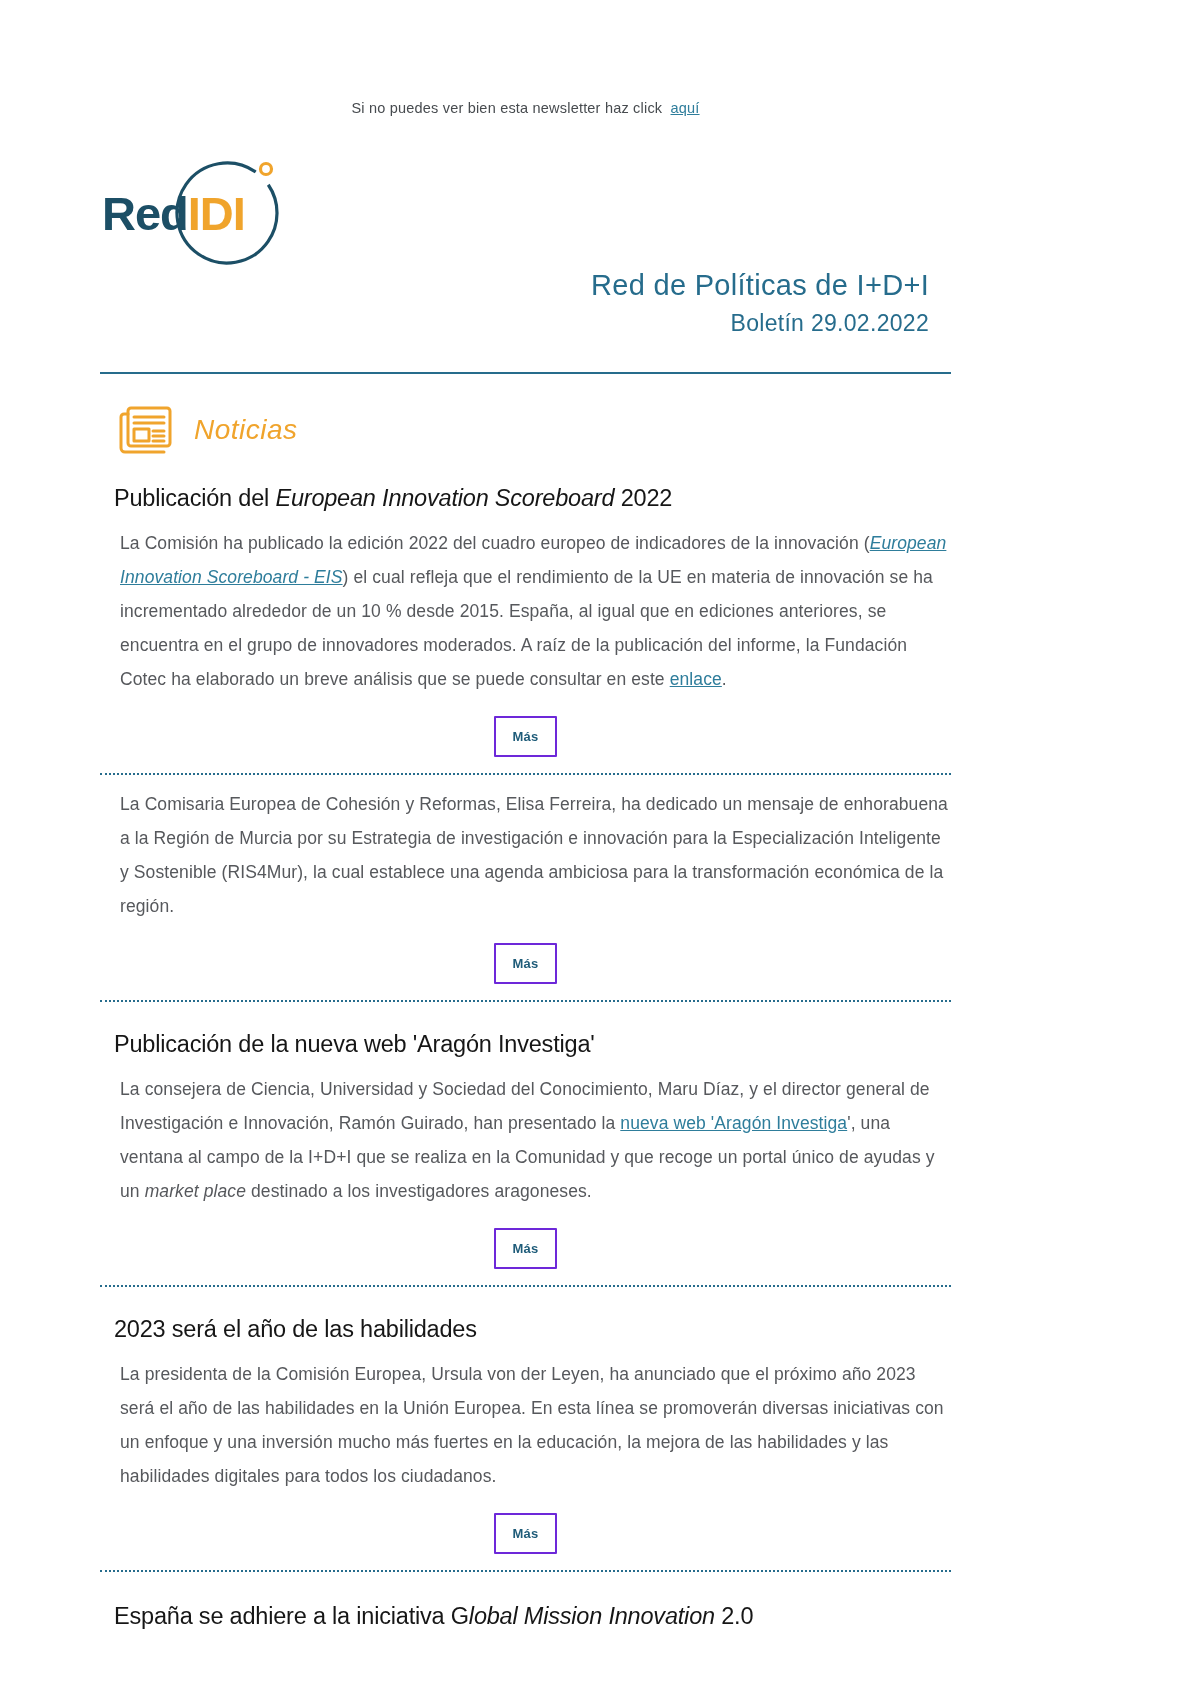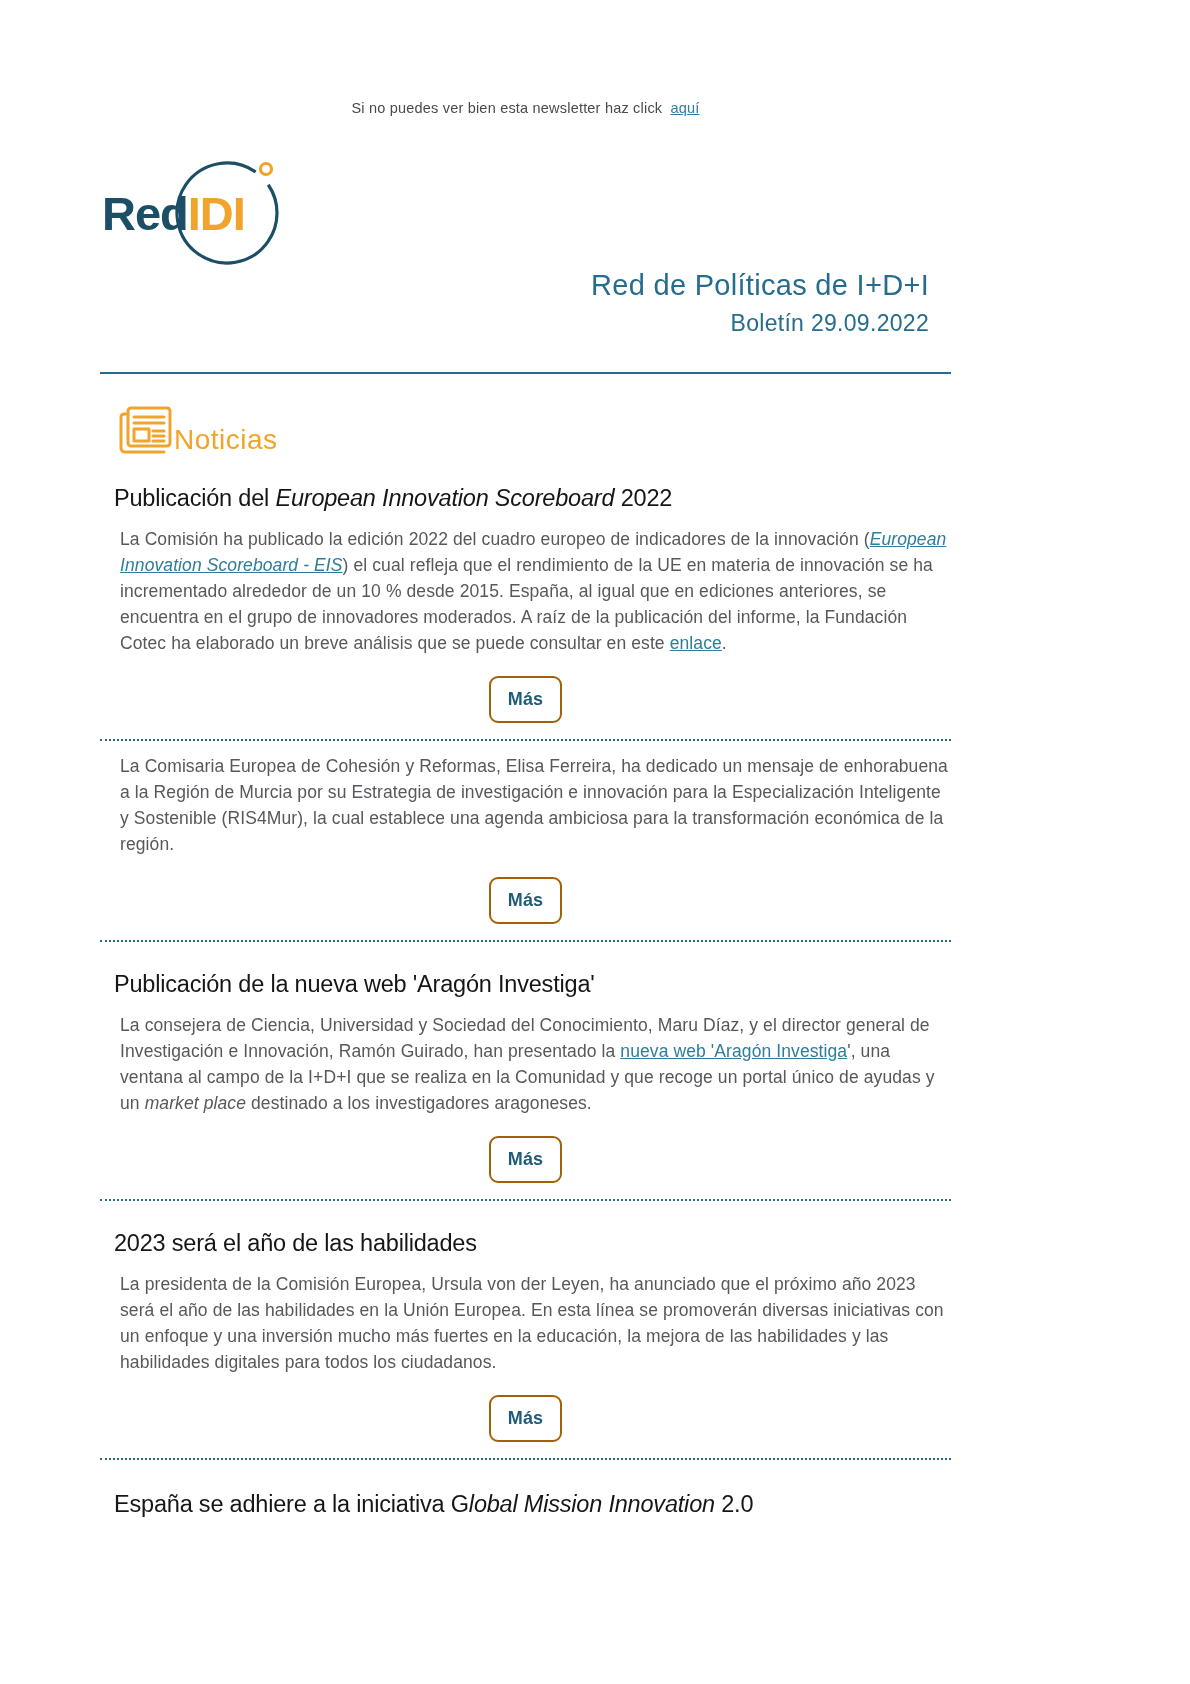--- a/index.html
+++ b/index.html
@@ -36,52 +36,52 @@
   .m-title{font-size:29px;color:var(--teal);letter-spacing:.3px;line-height:38px;}
   .m-sub{font-size:23px;color:var(--teal);letter-spacing:.3px;line-height:34px;margin-top:2px;}
 
   hr.rule{
     border:none;border-top:2px solid var(--teal);
     margin-top:32px;width:100%;
   }
 
   
   .section-head{
-    margin-top:30px;display:flex;align-items:flex-end;padding-left:14px;
+    margin-top:30px;display:flex;align-items:center;gap:20px;padding-left:14px;font-style:italic;
   }
   .section-title{
     font-size:28px;color:var(--orange);letter-spacing:.5px;
   }
 
   
   .news-list{display:block;}
   .news-item{display:block;}
   .news-title{
     margin-top:26px;padding-left:14px;
     font-size:23.5px;font-weight:normal;color:var(--title-color);
     letter-spacing:-.2px;line-height:32px;
   }
   .news-title .seg-italic{font-style:italic;}
   .news-body{
     margin-top:12px;padding-left:20px;max-width:905px;
-    font-size:17.5px;line-height:26px;color:var(--body-color);letter-spacing:.1px;
+    font-size:17.5px;line-height:34px;color:var(--body-color);letter-spacing:.1px;
   }
   .seg-italic{font-style:italic;}
   a.seg-link,a.seg-link-italic{
     color:var(--link);text-decoration:underline;cursor:pointer;
   }
   a.seg-link-italic{font-style:italic;}
 
   .btn-row{text-align:center;margin:20px 0 16px;}
   .more-button{
     display:inline-block;background:#fff;
-    border:2px solid #a16207;color:#1f5c79;
+    border:2px solid #6d28d9;color:#1f5c79;
     font-family:"Liberation Sans",sans-serif;
-    font-size:18px;font-weight:bold;letter-spacing:.2px;
-    padding:11px 17px;cursor:pointer;border-radius:9px;
+    font-size:13px;font-weight:bold;letter-spacing:.2px;
+    padding:11px 17px;cursor:pointer;border-radius:1px;
   }
   hr.divider{
     border:none;border-top:2px dotted var(--teal);
     margin:2px 0 0;width:100%;
   }
   .news-item:last-child .news-title{margin-top:28px;}
 </style>
 </head>
 <body>
 
@@ -97,21 +97,21 @@
       <circle cx="127" cy="57" r="50" fill="none" stroke="#1c4f66" stroke-width="3.2" stroke-dasharray="0 18 297" transform="rotate(-55 127 57)"></circle>
       <circle cx="166" cy="13" r="5.5" fill="none" stroke="#f0a42c" stroke-width="3.2"></circle>
       <text x="2" y="74" font-family="Liberation Sans, sans-serif" font-size="47" font-weight="bold" letter-spacing="-1">
         <tspan fill="#1c4f66">Red</tspan><tspan fill="#f0a42c">IDI</tspan>
       </text>
     </svg>
   </div>
 
   <div class="masthead">
     <div class="m-title">Red de Políticas de I+D+I</div>
-    <div class="m-sub">Boletín 29.09.2022</div>
+    <div class="m-sub">Boletín 29.02.2022</div>
   </div>
 
   <hr class="rule">
 
   <div class="section-head">
     <svg width="60" height="52" viewBox="0 0 60 52" fill="none" stroke="#f0a42c" stroke-width="3" stroke-linejoin="round" stroke-linecap="round">
       <path d="M14 10 H10 a3 3 0 0 0 -3 3 V44 a4 4 0 0 0 4 4 H50"></path>
       <rect x="14" y="4" width="42" height="38" rx="3"></rect>
       <line x1="20" y1="13" x2="50" y2="13"></line>
       <line x1="20" y1="19" x2="50" y2="19"></line>

